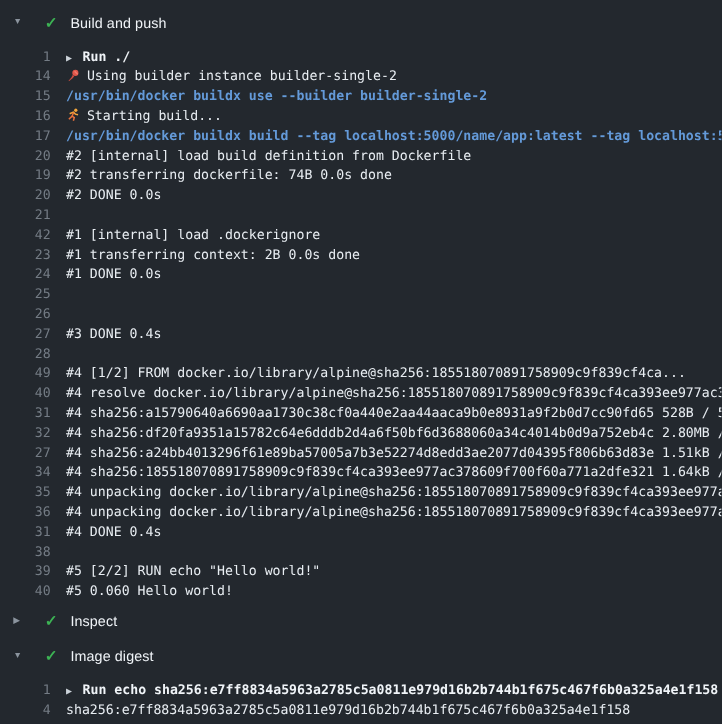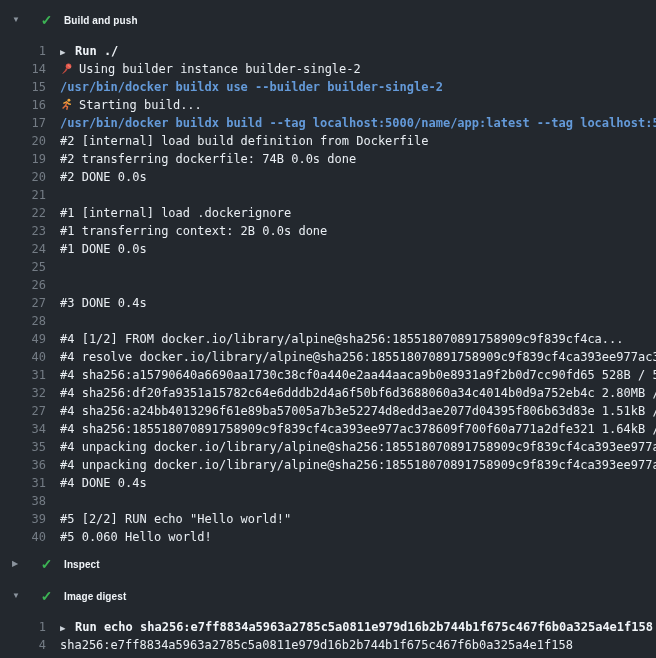--- a/index.html
+++ b/index.html
@@ -14,21 +14,21 @@
   }
   .tri{
     width:13px;flex:none;font-size:8px;line-height:24px;color:var(--chev,#8b949e);
   }
   .check{
     margin-left:14px;width:15px;flex:none;text-align:center;
     color:var(--green,#3cb354);font-weight:bold;font-size:14px;
   }
   .sec-title{
     margin-left:10px;color:var(--title,#f0f4f8);
-    font-size:10px;font-weight:700;letter-spacing:.1px;
+    font-size:13px;font-weight:400;letter-spacing:.1px;
   }
   .lines{margin-top:10px;margin-bottom:6px;}
   .section.collapsed .sec-header{margin-bottom:8px;}
   .line{
     display:flex;height:18px;white-space:pre;overflow:hidden;
     font-family:"DejaVu Sans Mono","Liberation Mono",monospace;
     font-size:12px;line-height:18px;
   }
   .num{
     width:46px;flex:none;text-align:right;color:var(--num,#747c85);cursor:pointer;
@@ -66,21 +66,21 @@
                 <circle cx="9.6" cy="2.4" r="1.6" fill="#f3a63b"></circle>
                 <path d="M3.6 5.8l3.6-1.6 2 2 2.6.6" stroke="#f3a63b" stroke-width="1.5"></path>
                 <path d="M7.4 4.6L6 8.2l2.1 1.4-.9 3.1" stroke="#e3703d" stroke-width="1.5"></path>
                 <path d="M6 8.2L2.8 11.2" stroke="#e3703d" stroke-width="1.5"></path>
               </svg></span><span>Starting build...</span></span></div>
         <div class="line"><span class="num">17</span><span class="txt command"><span>/usr/bin/docker buildx build --tag localhost:5000/name/app:latest --tag localhost:50</span></span></div>
         <div class="line"><span class="num">20</span><span class="txt"><span>#2 [internal] load build definition from Dockerfile</span></span></div>
         <div class="line"><span class="num">19</span><span class="txt"><span>#2 transferring dockerfile: 74B 0.0s done</span></span></div>
         <div class="line"><span class="num">20</span><span class="txt"><span>#2 DONE 0.0s</span></span></div>
         <div class="line"><span class="num">21</span><span class="txt"><span></span></span></div>
-        <div class="line"><span class="num">22</span><span class="txt"><span>#1 [internal] load .dockerignore</span></span></div>
+        <div class="line"><span class="num">42</span><span class="txt"><span>#1 [internal] load .dockerignore</span></span></div>
         <div class="line"><span class="num">23</span><span class="txt"><span>#1 transferring context: 2B 0.0s done</span></span></div>
         <div class="line"><span class="num">24</span><span class="txt"><span>#1 DONE 0.0s</span></span></div>
         <div class="line"><span class="num">25</span><span class="txt"><span></span></span></div>
         <div class="line"><span class="num">26</span></div>
         <div class="line"><span class="num">27</span><span class="txt"><span>#3 DONE 0.4s</span></span></div>
         <div class="line"><span class="num">28</span><span class="txt"><span></span></span></div>
         <div class="line"><span class="num">49</span><span class="txt"><span>#4 [1/2] FROM docker.io/library/alpine@sha256:185518070891758909c9f839cf4ca...</span></span></div>
         <div class="line"><span class="num">40</span><span class="txt"><span>#4 resolve docker.io/library/alpine@sha256:185518070891758909c9f839cf4ca393ee977ac3</span></span></div>
         <div class="line"><span class="num">31</span><span class="txt"><span>#4 sha256:a15790640a6690aa1730c38cf0a440e2aa44aaca9b0e8931a9f2b0d7cc90fd65 528B / 5</span></span></div>
         <div class="line"><span class="num">32</span><span class="txt"><span>#4 sha256:df20fa9351a15782c64e6dddb2d4a6f50bf6d3688060a34c4014b0d9a752eb4c 2.80MB /</span></span></div>

